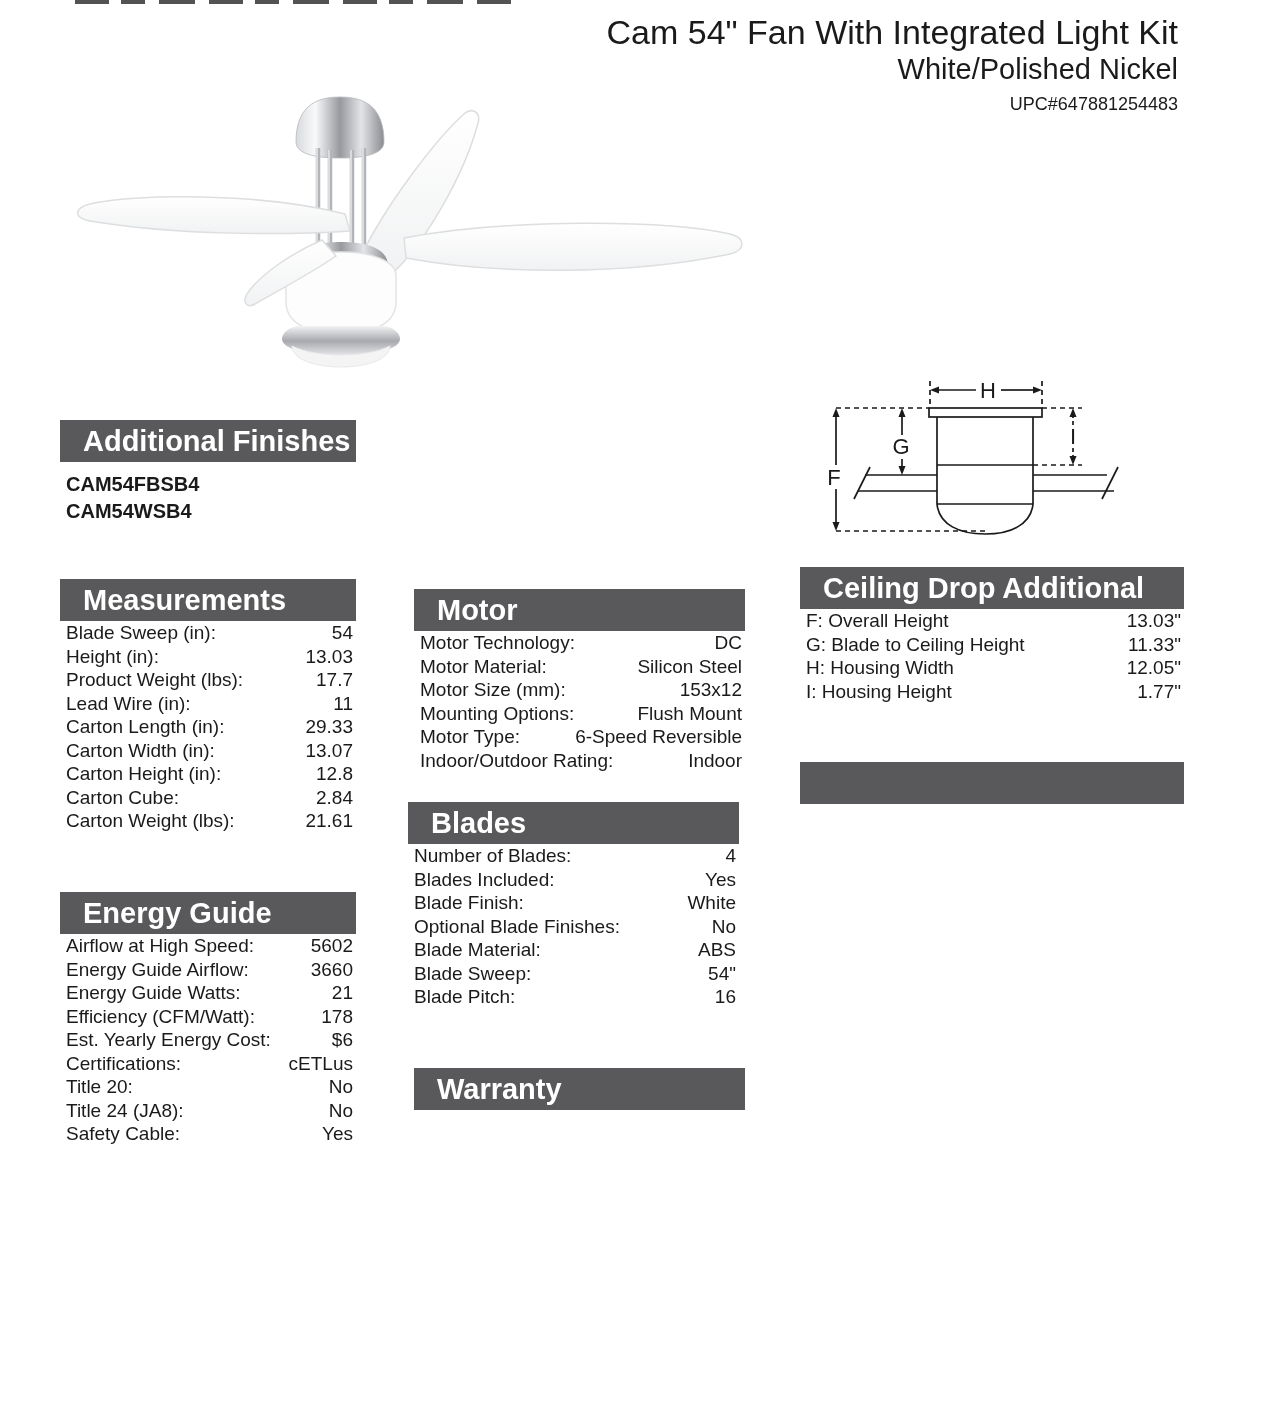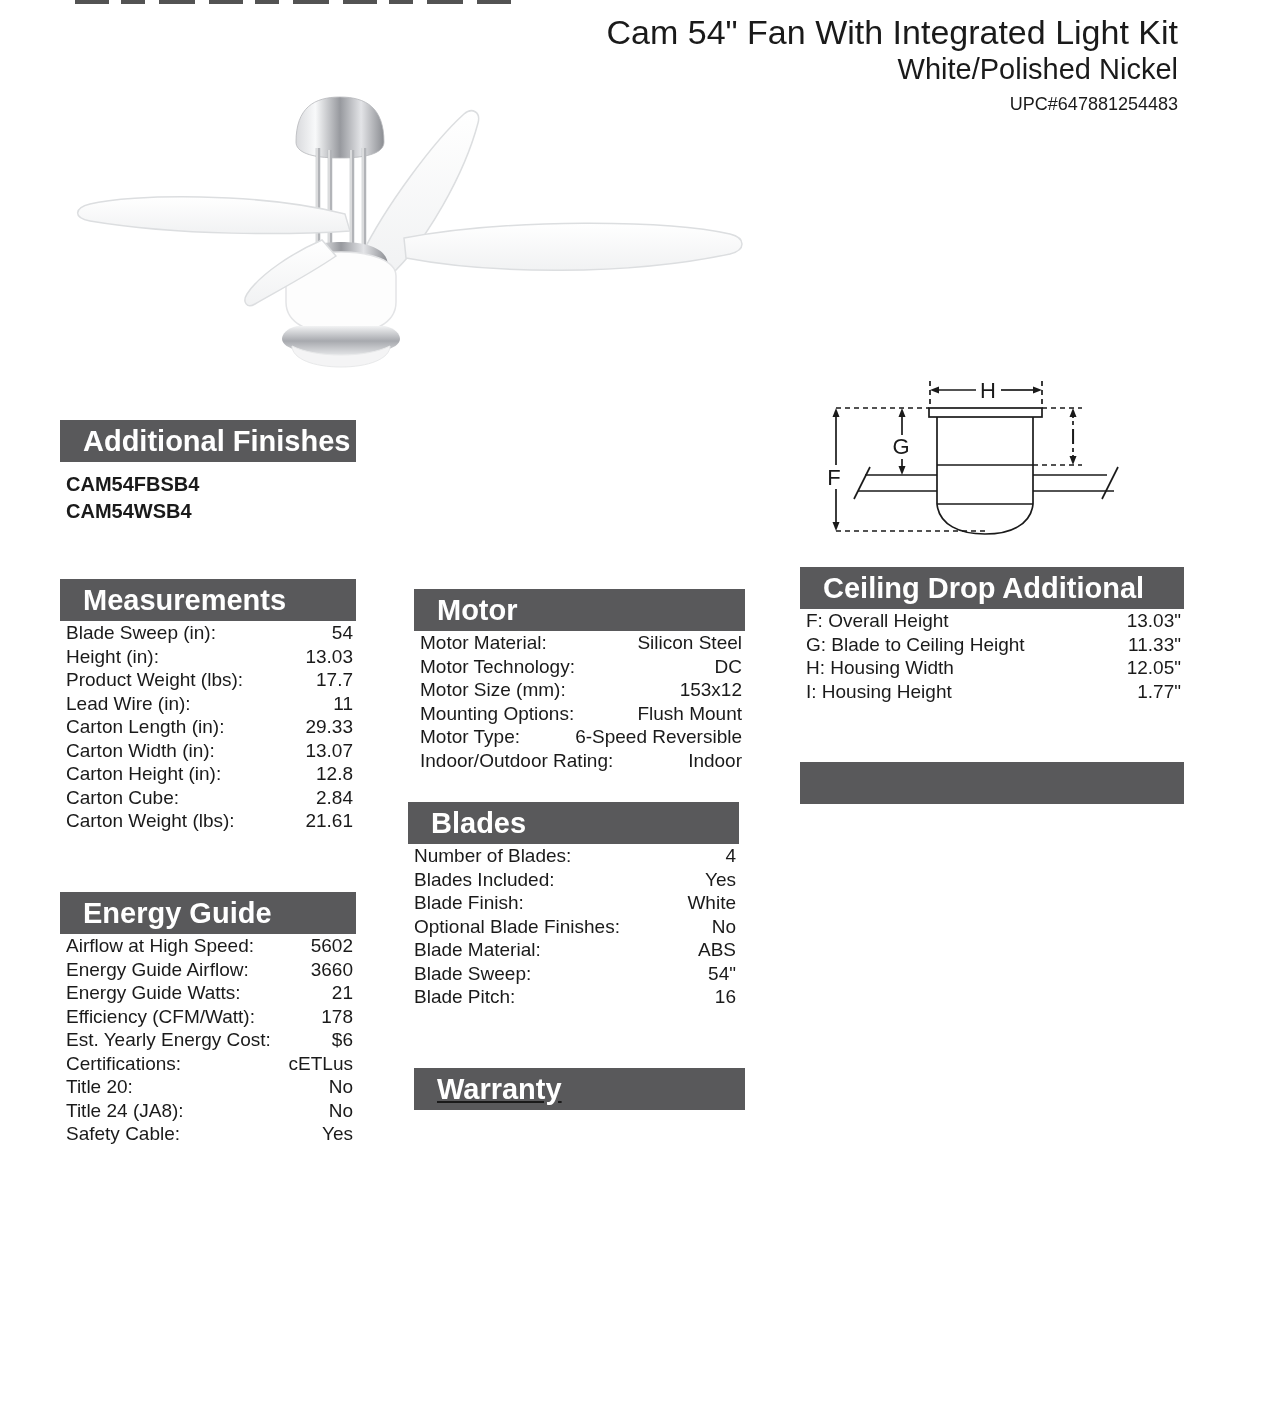--- a/index.html
+++ b/index.html
@@ -63,21 +63,21 @@
 
   
   .warranty-text{font-size:19px;line-height:23px;margin:11px 0 0 6px;}
 
   
   #sec-additional   {left:60px;  top:420px; width:296px;}
   #sec-measurements {left:60px;  top:579px; width:296px;}
   #sec-energy       {left:60px;  top:892px; width:296px;}
   #sec-motor        {left:414px; top:589px; width:331px;}
   #sec-blades       {left:408px; top:802px; width:331px;}
-  #sec-warranty     {left:414px; top:1068px;width:331px;text-decoration:underline;}
+  #sec-warranty     {left:414px; top:1068px;width:331px;}
   #sec-ceiling      {left:800px; top:567px; width:384px;}
   #sec-electrical   {left:800px; top:762px; width:384px;}
 
   svg text{font-family:"Liberation Sans",sans-serif;}
 </style>
 </head>
 <body>
 
 <div id="page">
 
@@ -288,26 +288,26 @@
           <span class="spec-label">Safety Cable:</span>
           <span class="spec-value">Yes</span>
         </div>
       </div>
   </div>
 
   <div class="section" id="sec-motor">
     <div class="section-bar">Motor</div>
     <div class="spec-rows">
         <div class="spec-row">
+          <span class="spec-label">Motor Technology:</span>
+          <span class="spec-value">DC</span>
+        </div>
+        <div class="spec-row">
           <span class="spec-label">Motor Material:</span>
           <span class="spec-value">Silicon Steel</span>
-        </div>
-        <div class="spec-row">
-          <span class="spec-label">Motor Technology:</span>
-          <span class="spec-value">DC</span>
         </div>
         <div class="spec-row">
           <span class="spec-label">Motor Size (mm):</span>
           <span class="spec-value">153x12</span>
         </div>
         <div class="spec-row">
           <span class="spec-label">Mounting Options:</span>
           <span class="spec-value">Flush Mount</span>
         </div>
         <div class="spec-row">

